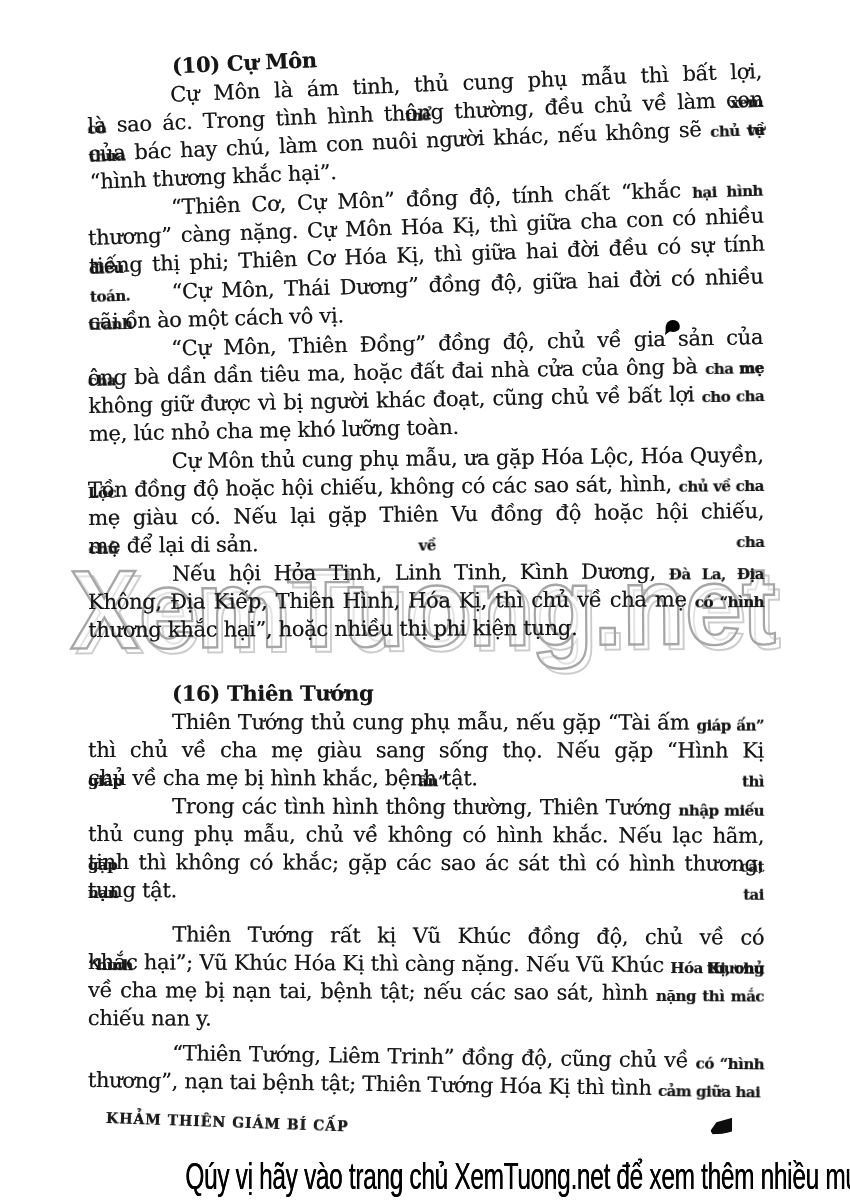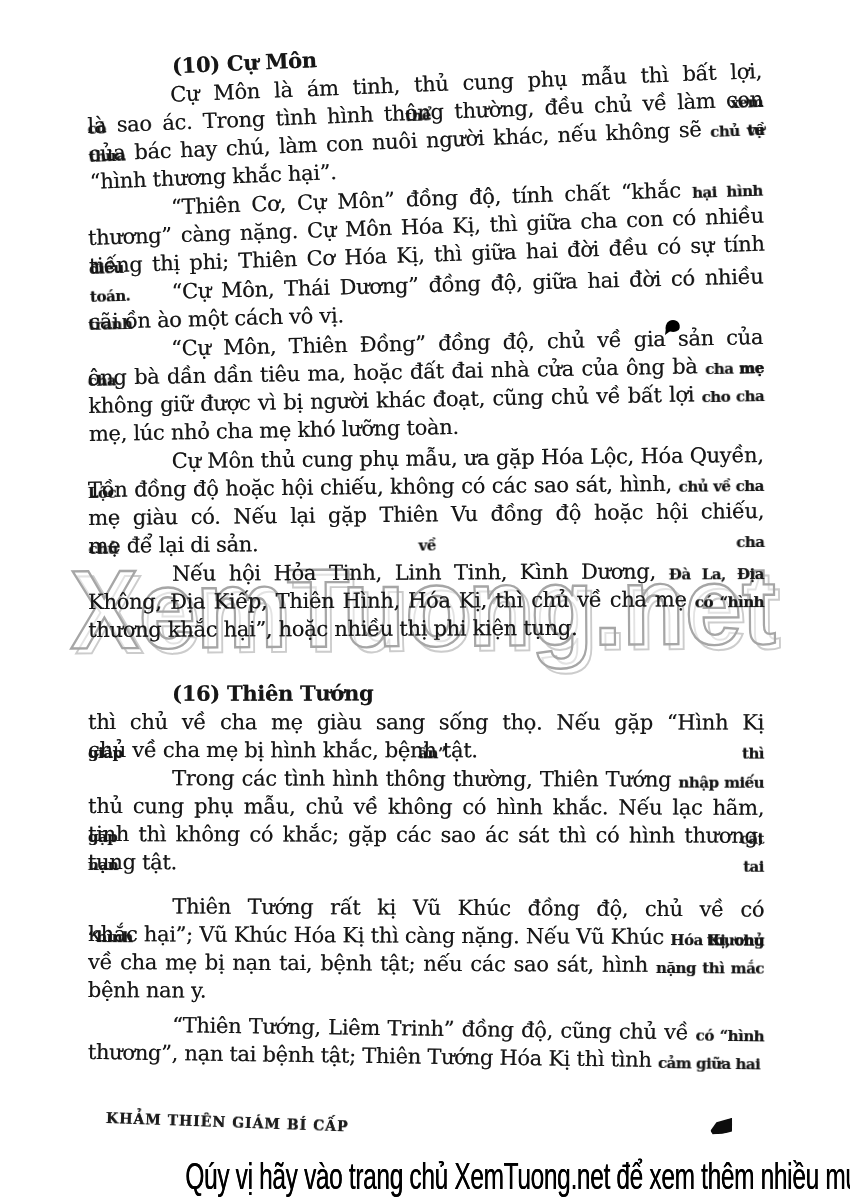--- a/index.html
+++ b/index.html
@@ -116,34 +116,35 @@
       </div>
       <div class="block para">
         <div class="line first"><span>Nếu hội Hỏa Tinh, Linh Tinh, Kình Dương,</span> <span class="tail">Đà&nbsp;La,&nbsp;Địa</span></div>
         <div class="line"><span>Không, Địa Kiếp, Thiên Hình, Hóa Kị, thì chủ về cha mẹ</span> <span class="tail">có&nbsp;“hình</span></div>
         <div class="line last"><span>thương khắc hại”, hoặc nhiều thị phi kiện tụng.</span></div>
       </div>
       <div class="block heading">
         <div class="line first last"><span>(16) Thiên Tướng</span></div>
       </div>
       <div class="block para">
+        <div class="line first"><span>Thiên Tướng thủ cung phụ mẫu, nếu gặp “Tài ấm</span> <span class="tail">giáp&nbsp;ấn”</span></div>
         <div class="line"><span>thì chủ về cha mẹ giàu sang sống thọ. Nếu gặp “Hình Kị</span> <span class="tail">giáp&nbsp;ấn”&nbsp;thì</span></div>
         <div class="line last"><span>chủ về cha mẹ bị hình khắc, bệnh tật.</span></div>
       </div>
       <div class="block para">
         <div class="line first"><span>Trong các tình hình thông thường, Thiên Tướng</span> <span class="tail">nhập&nbsp;miếu</span></div>
         <div class="line"><span>thủ cung phụ mẫu, chủ về không có hình khắc. Nếu lạc hãm,</span> <span class="tail">gặp&nbsp;cát</span></div>
         <div class="line"><span>tinh thì không có khắc; gặp các sao ác sát thì có hình thương,</span> <span class="tail">nạn&nbsp;tai</span></div>
         <div class="line last"><span>tụng tật.</span></div>
       </div>
       <div class="block para">
         <div class="line first"><span>Thiên Tướng rất kị Vũ Khúc đồng độ, chủ về có</span> <span class="tail">“hình&nbsp;thương</span></div>
         <div class="line"><span>khắc hại”; Vũ Khúc Hóa Kị thì càng nặng. Nếu Vũ Khúc</span> <span class="tail">Hóa&nbsp;Kị,&nbsp;chủ</span></div>
         <div class="line"><span>về cha mẹ bị nạn tai, bệnh tật; nếu các sao sát, hình</span> <span class="tail">nặng&nbsp;thì&nbsp;mắc</span></div>
-        <div class="line last"><span>bệnh nan y.</span></div>
+        <div class="line last"><span>chiếu nan y.</span></div>
       </div>
       <div class="block para">
         <div class="line first"><span>“Thiên Tướng, Liêm Trinh” đồng độ, cũng chủ về</span> <span class="tail">có&nbsp;“hình</span></div>
         <div class="line last"><span>thương”, nạn tai bệnh tật; Thiên Tướng Hóa Kị thì tình</span> <span class="tail">cảm&nbsp;giữa&nbsp;hai</span></div>
       </div>
     </div>
 
   <div id="ink-blob">
     <div class="blob-body"></div>
     <div class="blob-tail"></div>

